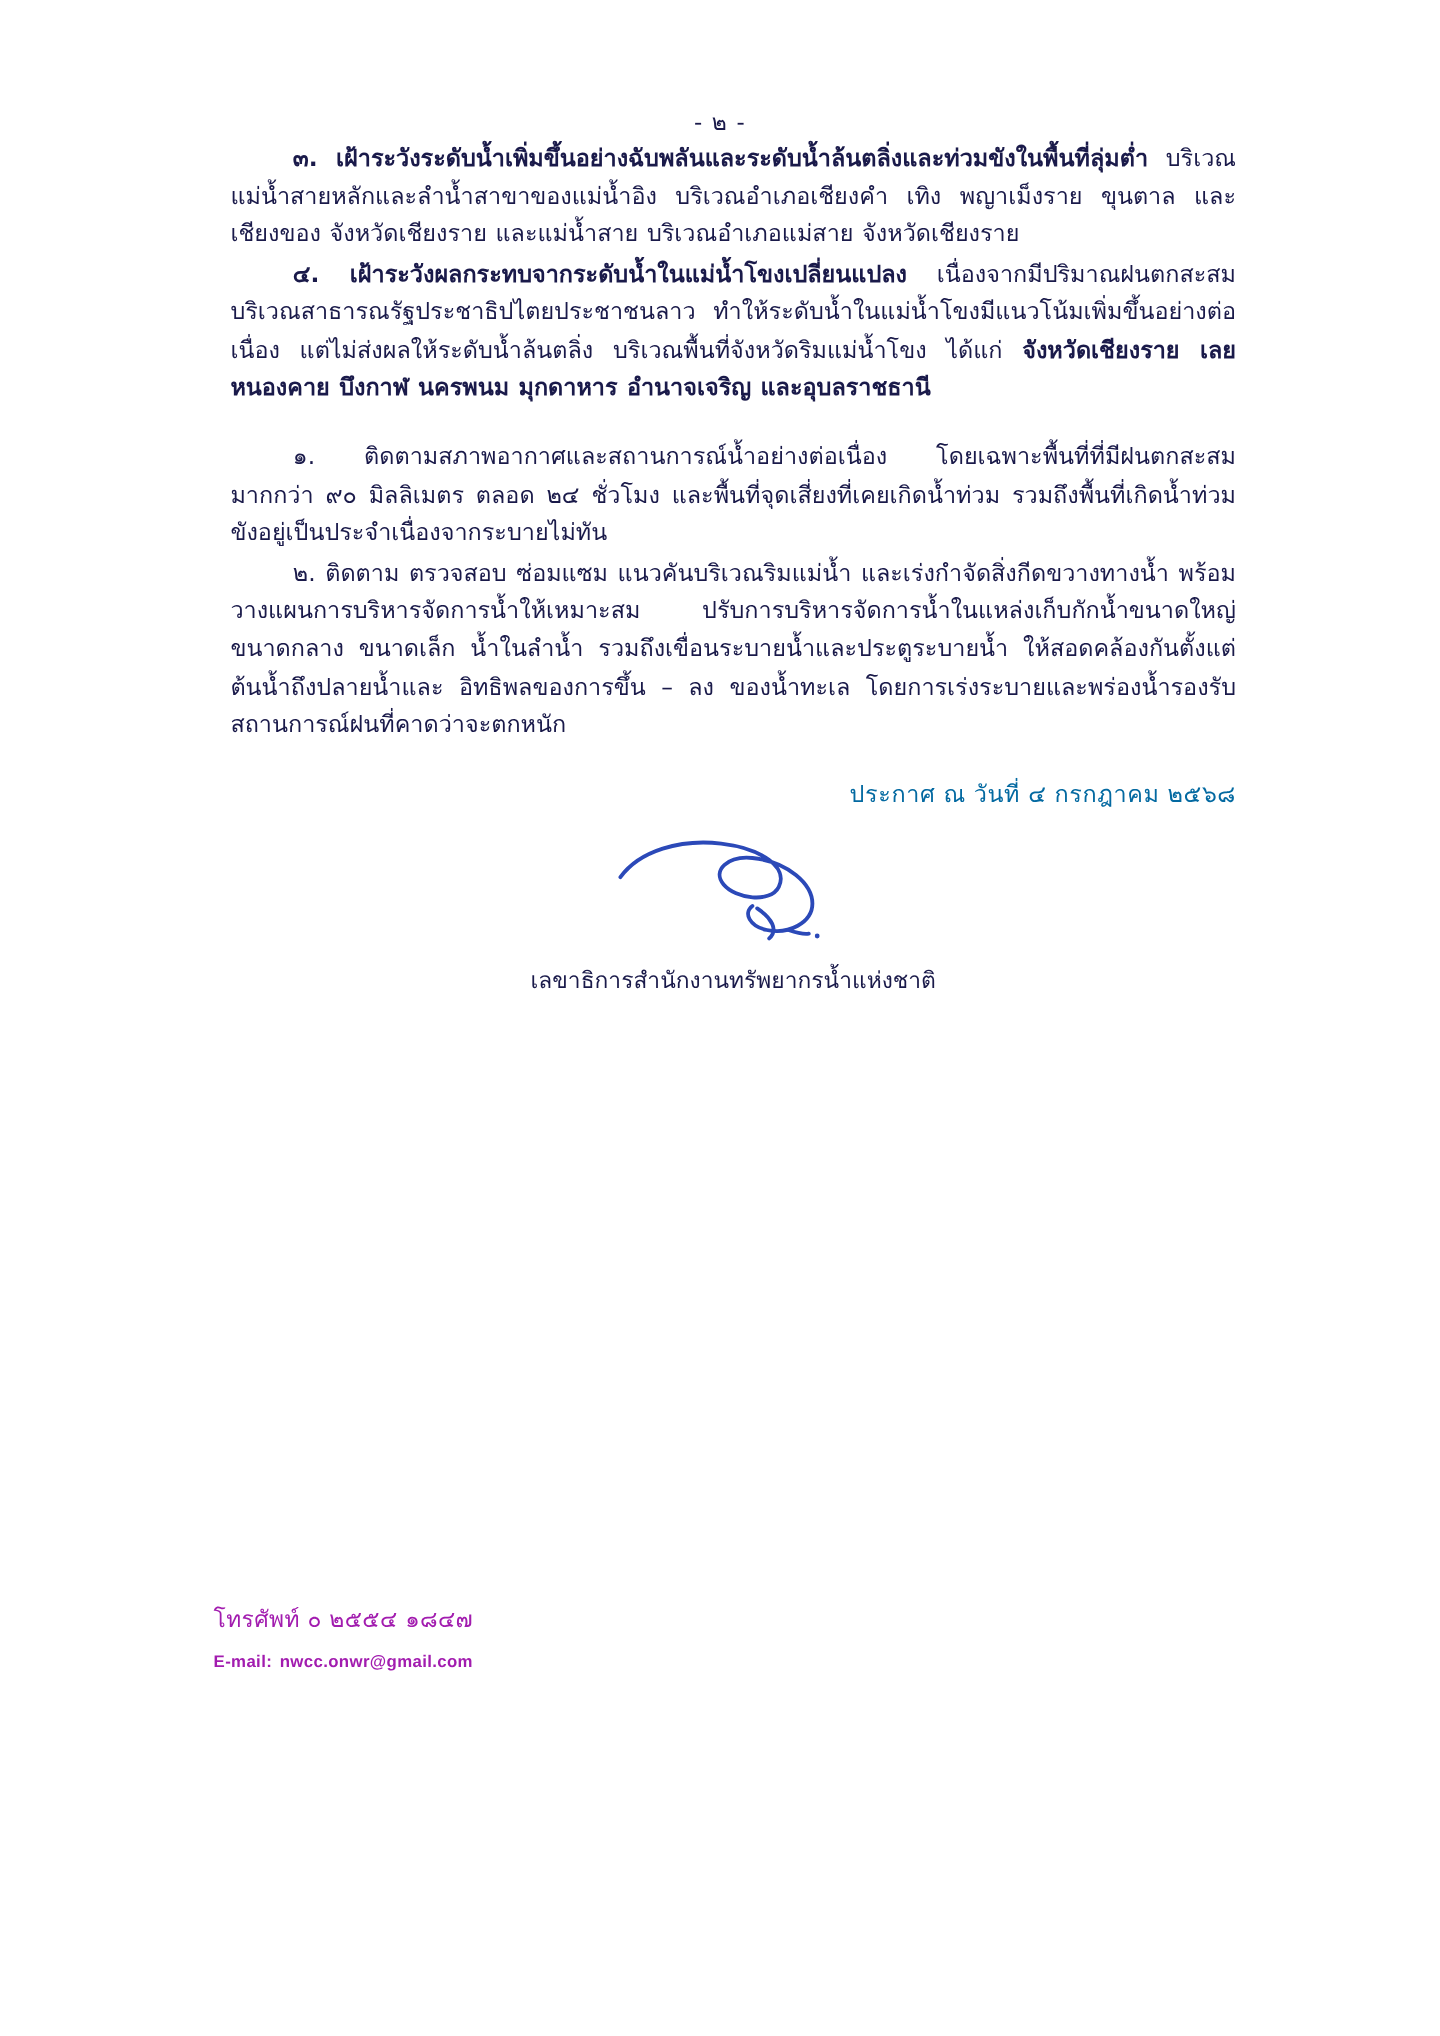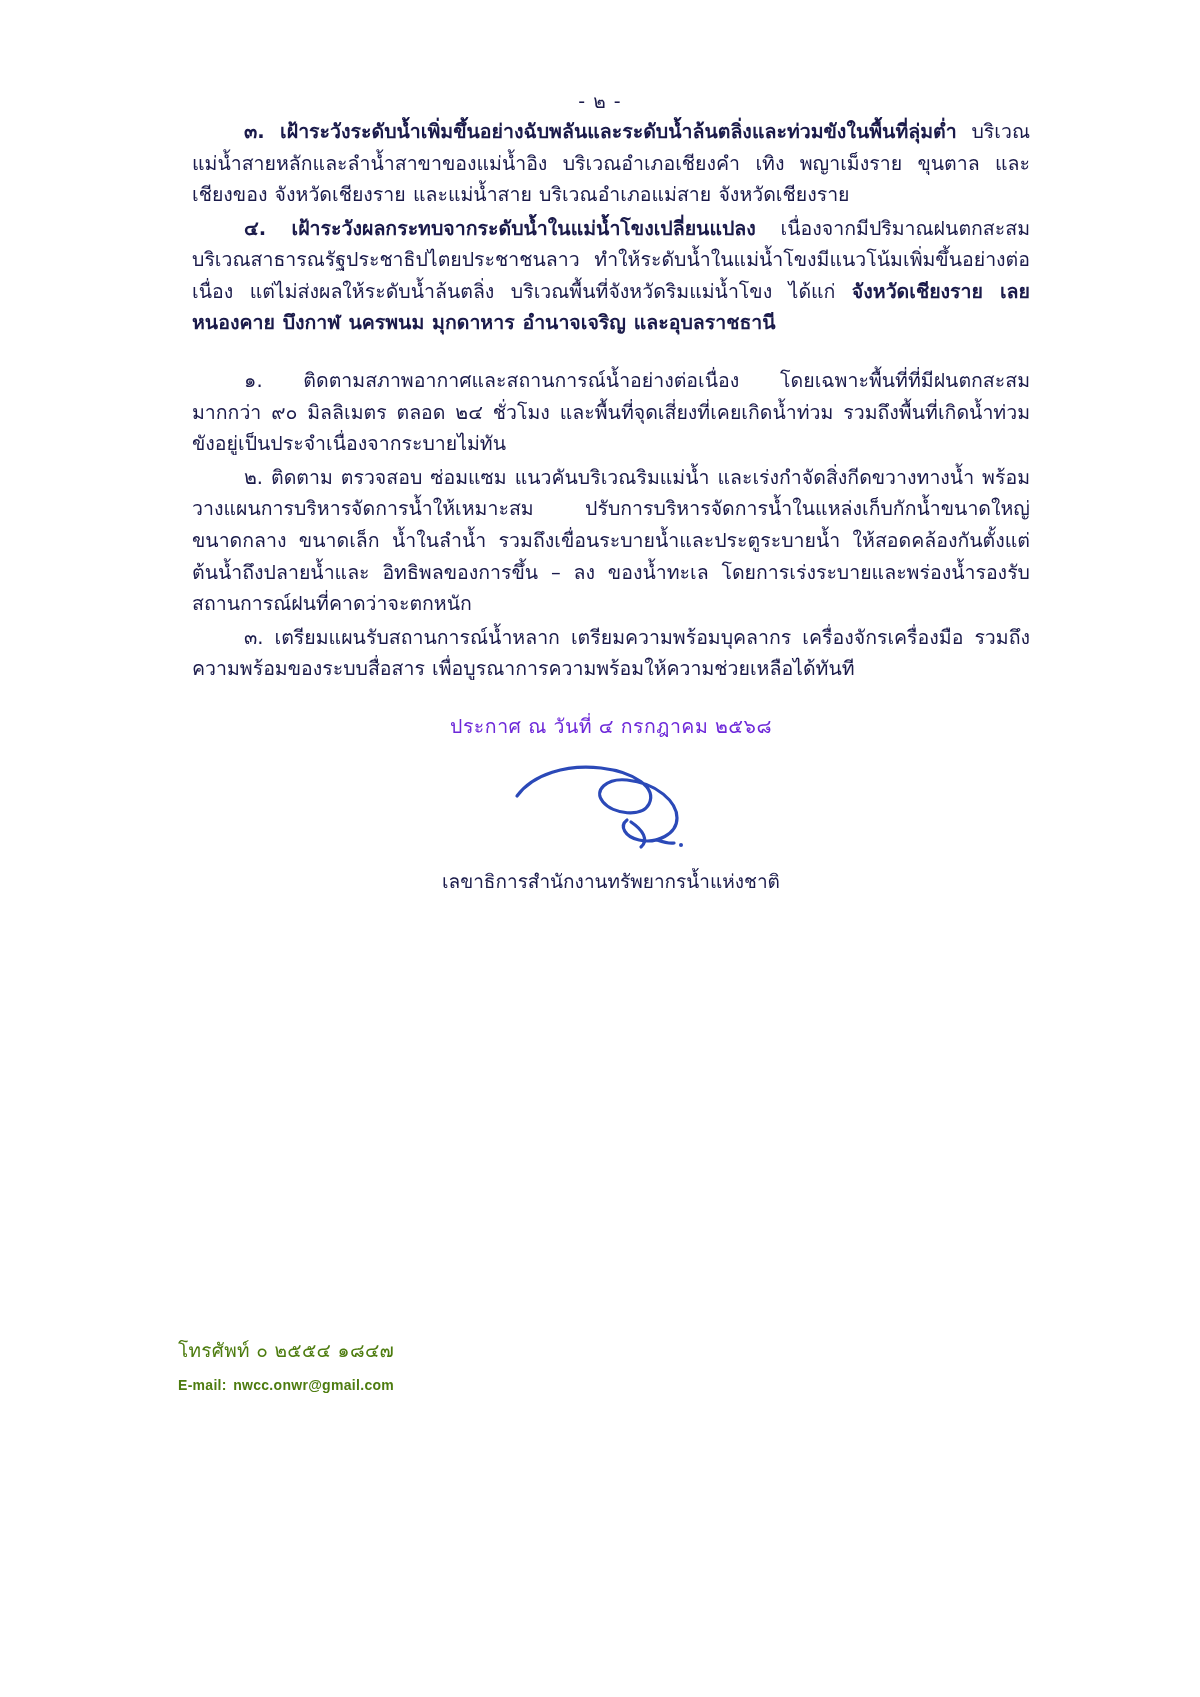--- a/index.html
+++ b/index.html
@@ -45,22 +45,22 @@
     text-justify: inter-word;
     word-spacing: 1px;
   }
   p.indent {
     text-indent: 52px;
   }
   .gap-md { height: 24px; }
   .bold { font-weight: bold; }
   .announce {
     font-size: 19.5px;
-    color: #6d28d9;
-    text-align: center;
+    color: #0369a1;
+    text-align: right;
     margin-top: 26px;
     letter-spacing: 0.5px;
   }
   .sign-area {
     margin-top: 10px;
     text-align: center;
     position: relative;
     height: 120px;
   }
   .signature-svg {
@@ -82,21 +82,21 @@
   .footer {
     position: absolute;
     left: 0;
     top: 1248px;
     width: 1200px;
     padding-left: 178px;
     box-sizing: border-box;
   }
   .footer-line {
     font-size: 19px;
-    color: #4d7c0f;
+    color: #a21caf;
     line-height: 1.75;
     letter-spacing: 0.3px;
   }
   .email {
     font-family: "Liberation Sans", sans-serif;
     font-size: 14px;
     font-weight: bold;
   }
 </style>
 </head>
@@ -112,21 +112,20 @@
 
     <p class="para indent"><span class="bold">๔. เฝ้าระวังผลกระทบจากระดับน้ำในแม่น้ำโขงเปลี่ยนแปลง</span><span> เนื่องจากมีปริมาณฝนตกสะสมบริเวณสาธารณรัฐประชาธิปไตยประชาชนลาว ทำให้ระดับน้ำในแม่น้ำโขงมีแนวโน้มเพิ่มขึ้นอย่างต่อเนื่อง แต่ไม่ส่งผลให้ระดับน้ำล้นตลิ่ง บริเวณพื้นที่จังหวัดริมแม่น้ำโขง ได้แก่ </span><span class="bold">จังหวัดเชียงราย เลย หนองคาย บึงกาฬ นครพนม มุกดาหาร อำนาจเจริญ และอุบลราชธานี</span></p>
 
     <div class="gap-md"></div>
 
 
     <p class="para indent">๑. ติดตามสภาพอากาศและสถานการณ์น้ำอย่างต่อเนื่อง โดยเฉพาะพื้นที่ที่มีฝนตกสะสมมากกว่า ๙๐ มิลลิเมตร ตลอด ๒๔ ชั่วโมง และพื้นที่จุดเสี่ยงที่เคยเกิดน้ำท่วม รวมถึงพื้นที่เกิดน้ำท่วมขังอยู่เป็นประจำเนื่องจากระบายไม่ทัน</p>
 
     <p class="para indent">๒. ติดตาม ตรวจสอบ ซ่อมแซม แนวคันบริเวณริมแม่น้ำ และเร่งกำจัดสิ่งกีดขวางทางน้ำ พร้อมวางแผนการบริหารจัดการน้ำให้เหมาะสม ปรับการบริหารจัดการน้ำในแหล่งเก็บกักน้ำขนาดใหญ่ ขนาดกลาง ขนาดเล็ก น้ำในลำน้ำ รวมถึงเขื่อนระบายน้ำและประตูระบายน้ำ ให้สอดคล้องกันตั้งแต่ต้นน้ำถึงปลายน้ำและ อิทธิพลของการขึ้น – ลง ของน้ำทะเล โดยการเร่งระบายและพร่องน้ำรองรับสถานการณ์ฝนที่คาดว่าจะตกหนัก</p>
 
-    <p class="para indent">๓. เตรียมแผนรับสถานการณ์น้ำหลาก เตรียมความพร้อมบุคลากร เครื่องจักรเครื่องมือ รวมถึงความพร้อมของระบบสื่อสาร เพื่อบูรณาการความพร้อมให้ความช่วยเหลือได้ทันที</p>
 
 
     <div class="announce">ประกาศ ณ วันที่  ๔  กรกฎาคม ๒๕๖๘</div>
 
     <div class="sign-area">
       <svg class="signature-svg" width="260" height="110" viewBox="0 0 260 110">
         <g fill="none" stroke="#2b49b8" stroke-width="3.2" stroke-linecap="round" stroke-linejoin="round">
           <path d="M36 44 C52 22, 86 12, 120 16 C154 20, 176 36, 168 52 C161 66, 132 62, 122 50 C112 38, 126 26, 146 28 C176 31, 196 50, 196 66 C196 82, 176 92, 158 88 C144 85, 138 74, 146 68"></path>
           <path d="M150 70 C162 78, 168 88, 160 95"></path>
           <path d="M176 88 C182 90, 188 92, 193 91"></path>

